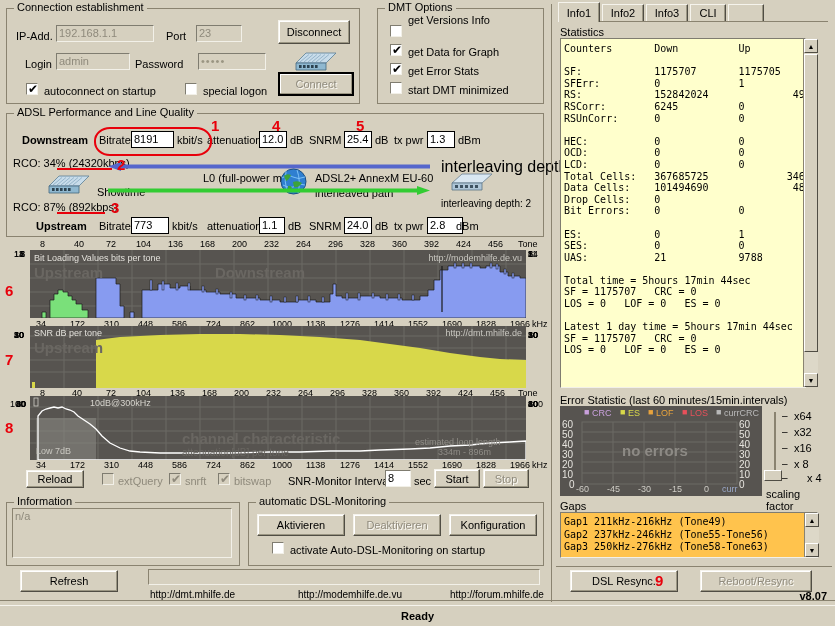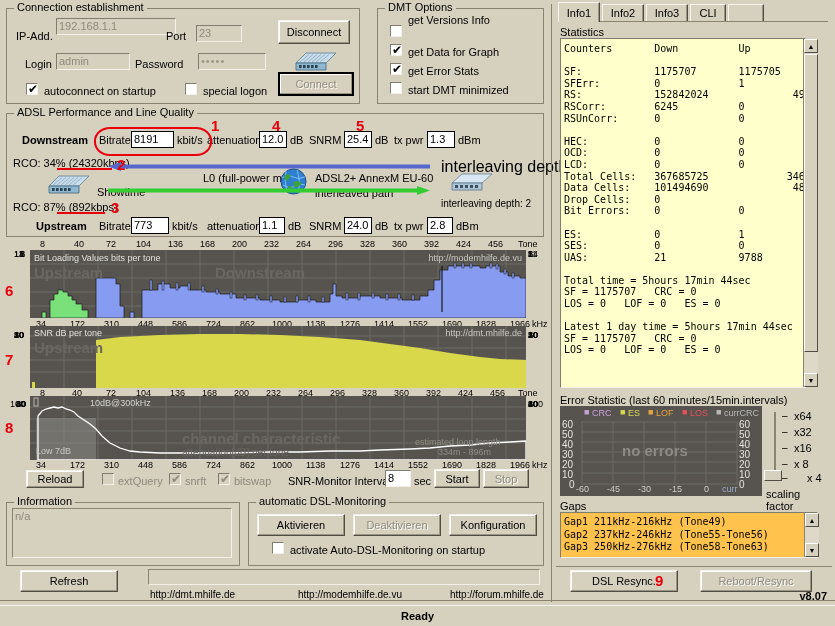--- a/index.html
+++ b/index.html
@@ -122,21 +122,21 @@
 
   .hdivider{position:absolute;height:1px;background:#8a8370;}
 </style>
 </head>
 <body>
 
 <div class="grp" style="left:6px;top:8px;width:352px;height:94px;">
   <span class="cap">Connection establishment</span>
 </div>
 <span class="abs" style="left:16px;top:30px;">IP-Add.</span>
-<div class="field dis" style="left:56px;top:18px;width:120px;height:17px;">192.168.1.1</div>
+<div class="field dis" style="left:56px;top:25px;width:98px;height:17px;">192.168.1.1</div>
 <span class="abs" style="left:166px;top:30px;">Port</span>
 <div class="field dis" style="left:196px;top:25px;width:46px;height:17px;">23</div>
 
 <span class="abs" style="left:25px;top:58px;">Login</span>
 <div class="field dis" style="left:56px;top:53px;width:74px;height:17px;">admin</div>
 <span class="abs" style="left:135px;top:58px;">Password</span>
 <div class="field dis" style="left:198px;top:53px;width:68px;height:17px;letter-spacing:1px;color:#9b9683;">•••••</div>
 
 <div class="cb" style="left:26px;top:83px;">
     <span class="tick">✔</span>
@@ -277,21 +277,21 @@
 <span class="abs" style="left:99px;top:220px;">Bitrate</span>
 <div class="vbox" style="left:131px;top:217px;width:38px;height:17px;">773</div>
 <span class="abs" style="left:172px;top:220px;">kbit/s</span>
 <span class="abs" style="left:207px;top:220px;">attenuation</span>
 <div class="vbox" style="left:259px;top:217px;width:26px;height:17px;">1.1</div>
 <span class="abs" style="left:288px;top:220px;">dB</span>
 <span class="abs" style="left:309px;top:220px;">SNRM</span>
 <div class="vbox" style="left:344px;top:217px;width:28px;height:17px;">24.0</div>
 <span class="abs" style="left:375px;top:220px;">dB</span>
 <span class="abs" style="left:394px;top:220px;">tx pwr</span>
-<div class="vbox" style="left:427px;top:217px;width:26px;height:17px;">2.8</div>
+<div class="vbox" style="left:427px;top:217px;width:36px;height:17px;">2.8</div>
 <span class="abs" style="left:456px;top:220px;">dBm</span>
 
 <div class="redbox" style="left:94px;top:127px;width:114px;height:25px;"></div>
 <span class="anno" style="left:211px;top:118px;">1</span>
 <span class="anno" style="left:272px;top:118px;">4</span>
 <span class="anno" style="left:356px;top:118px;">5</span>
 <div class="redline" style="left:57px;top:168px;width:55px;"></div>
 <span class="anno" style="left:117px;top:157px;">2</span>
 <div class="redline" style="left:57px;top:212px;width:48px;"></div>
 <span class="anno" style="left:111px;top:200px;">3</span>

